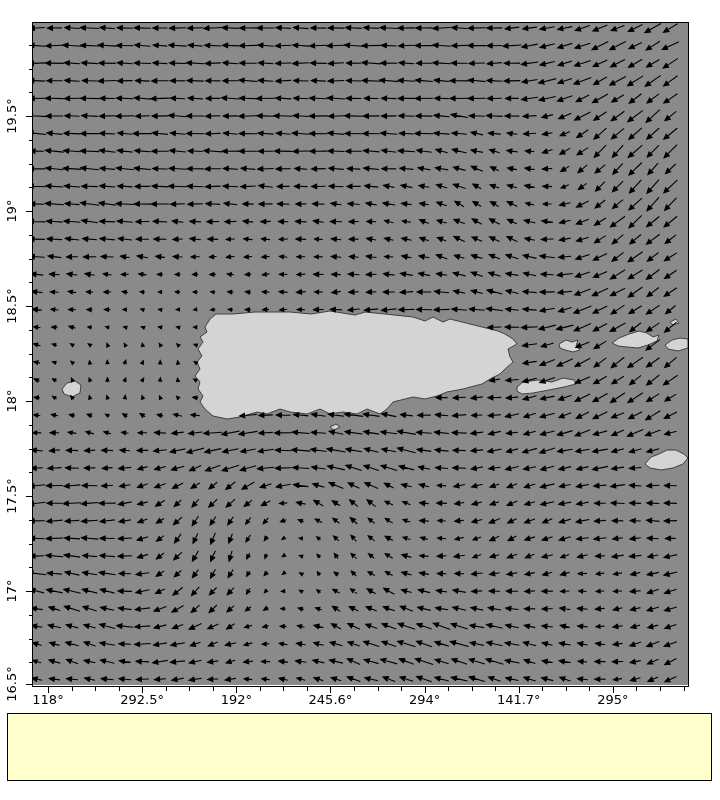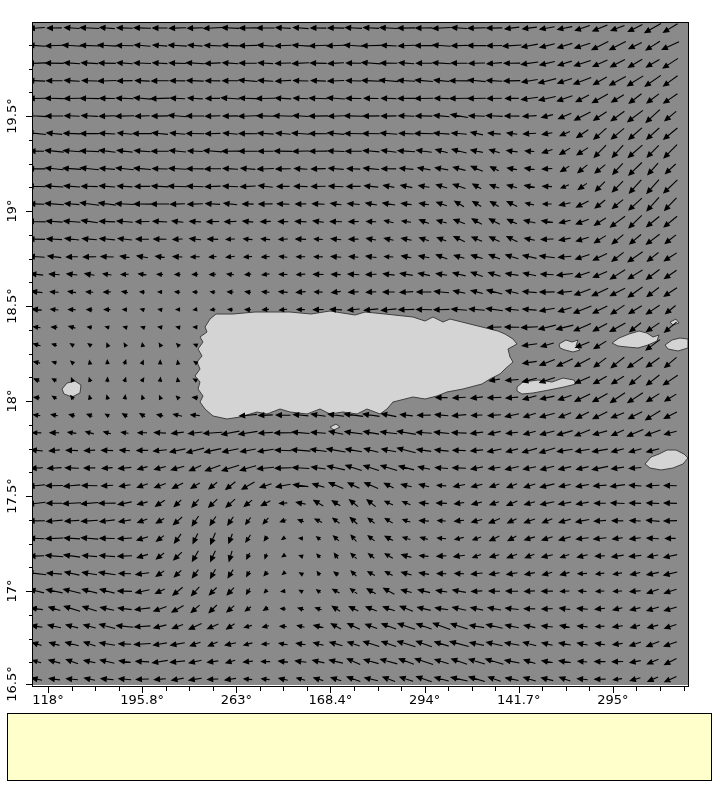--- a/index.html
+++ b/index.html
@@ -1361,25 +1361,25 @@
           <path d="M625.0,654.0L618.2,657.0M615.0,658.4L618.7,654.3L620.5,658.4Z" stroke="#000000" stroke-width="1.1" fill="#000000"></path>
           <path d="M643.4,653.6L635.0,657.4M631.8,658.8L635.4,654.7L637.3,658.8Z" stroke="#000000" stroke-width="1.1" fill="#000000"></path>
         </g>
       </svg>
   </div>
 
   <div id="axes-layer">
       <div class="tick xtick" style="left: 48px; top: 687px; height: 6px;"></div>
       <div class="xlabel" style="left: 3px; top: 693px;">118°</div>
       <div class="tick xtick" style="left: 142.15px; top: 687px; height: 6px;"></div>
-      <div class="xlabel" style="left: 97.15px; top: 693px;">195.8°</div>
+      <div class="xlabel" style="left: 97.15px; top: 693px;">292.5°</div>
       <div class="tick xtick" style="left: 236.3px; top: 687px; height: 6px;"></div>
-      <div class="xlabel" style="left: 191.3px; top: 693px;">263°</div>
+      <div class="xlabel" style="left: 191.3px; top: 693px;">192°</div>
       <div class="tick xtick" style="left: 330.45px; top: 687px; height: 6px;"></div>
-      <div class="xlabel" style="left: 285.45px; top: 693px;">168.4°</div>
+      <div class="xlabel" style="left: 285.45px; top: 693px;">245.6°</div>
       <div class="tick xtick" style="left: 424.6px; top: 687px; height: 6px;"></div>
       <div class="xlabel" style="left: 379.6px; top: 693px;">294°</div>
       <div class="tick xtick" style="left: 518.75px; top: 687px; height: 6px;"></div>
       <div class="xlabel" style="left: 473.75px; top: 693px;">141.7°</div>
       <div class="tick xtick" style="left: 612.9px; top: 687px; height: 6px;"></div>
       <div class="xlabel" style="left: 567.9px; top: 693px;">295°</div>
       <div class="tick xtick" style="left: 71.5375px; top: 687px; height: 3.5px;"></div>
       <div class="tick xtick" style="left: 95.075px; top: 687px; height: 3.5px;"></div>
       <div class="tick xtick" style="left: 118.612px; top: 687px; height: 3.5px;"></div>
       <div class="tick xtick" style="left: 165.688px; top: 687px; height: 3.5px;"></div>

